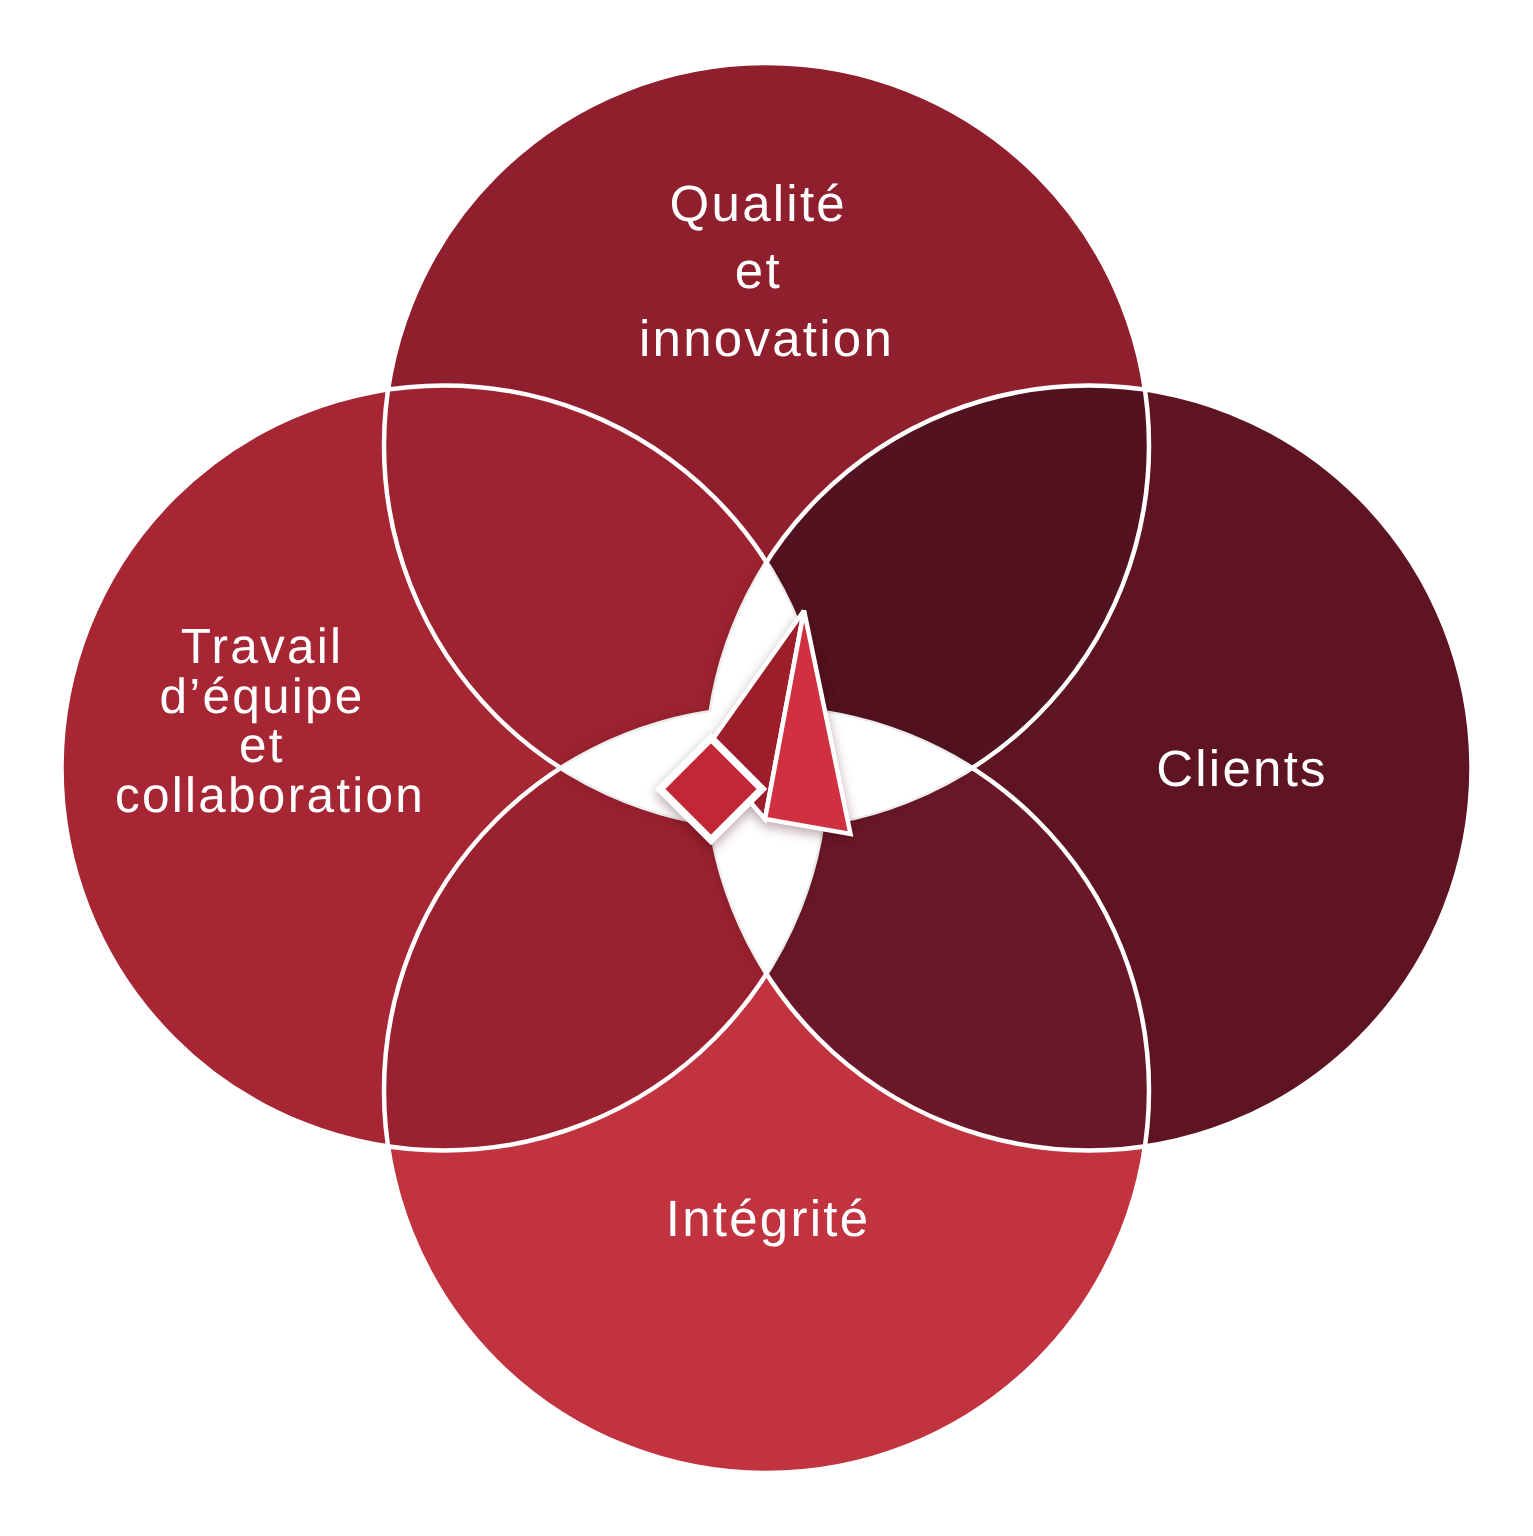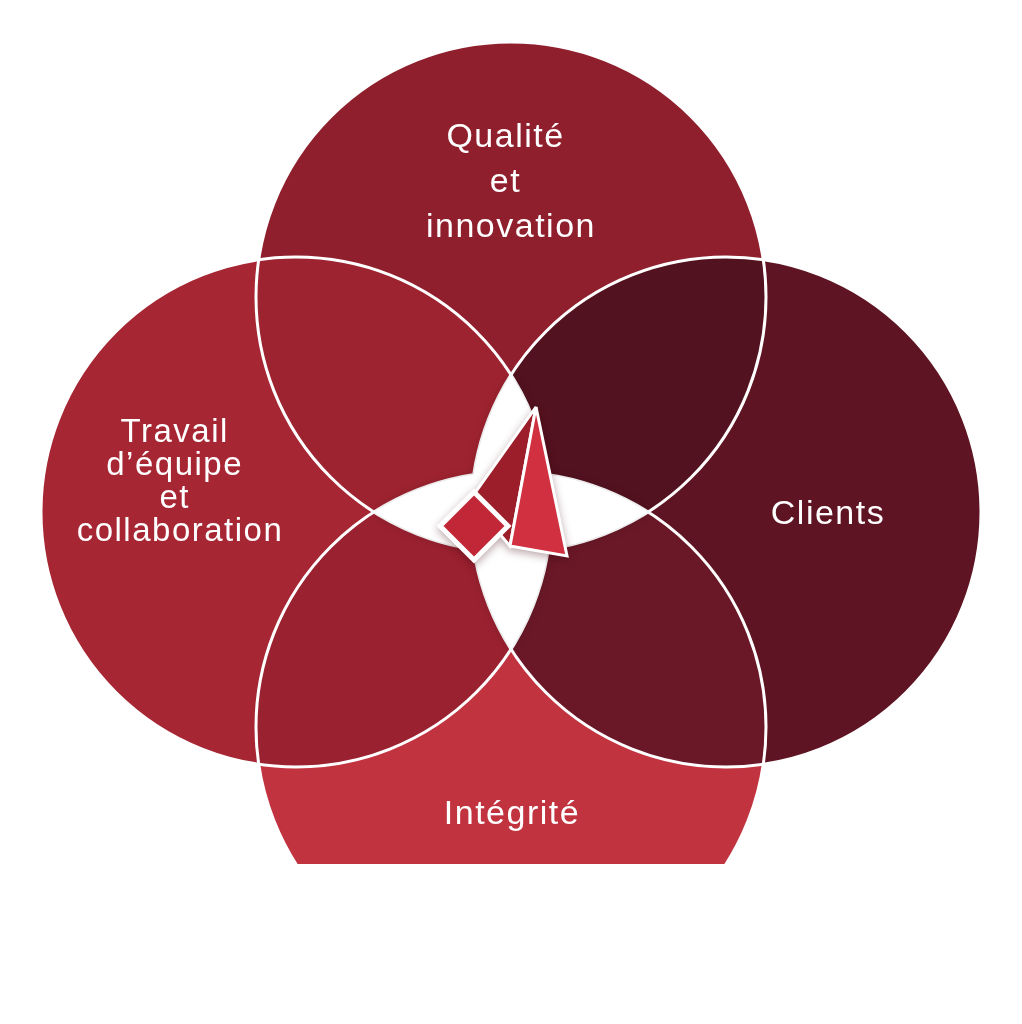--- a/index.html
+++ b/index.html
@@ -3,21 +3,21 @@
 <meta charset="utf-8">
 <style>
   html, body {
     margin: 0;
     padding: 0;
     background: #ffffff;
   }
   .stage {
     position: relative;
     width: 1022px;
-    height: 864px;
+    height: 1024px;
     overflow: hidden;
     font-family: "Liberation Sans", sans-serif;
   }
   svg { display: block; }
   .label-text {
     font-family: "Liberation Sans", sans-serif;
     letter-spacing: 1.5px;
     font-weight: normal;
   }
   .logo-group {

